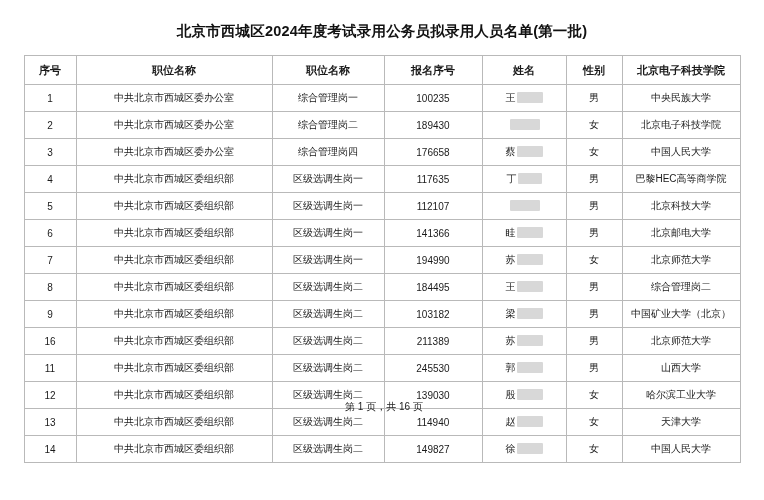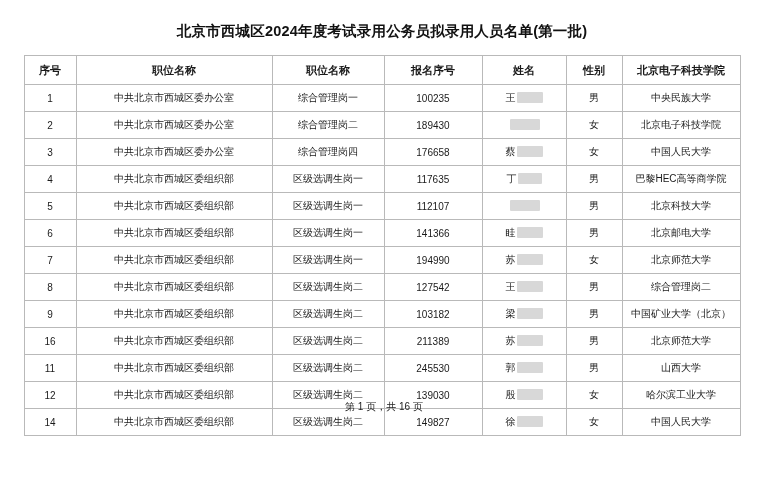--- a/index.html
+++ b/index.html
@@ -183,21 +183,21 @@
           <td>区级选调生岗一</td>
           <td>194990</td>
           <td class="name-cell"><span class="name-inner"><span>苏</span><span class="name-mask" style="width: 26px;"></span></span></td>
           <td>女</td>
           <td>北京师范大学</td>
         </tr>
         <tr>
           <td>8</td>
           <td>中共北京市西城区委组织部</td>
           <td>区级选调生岗二</td>
-          <td>127542</td>
+          <td>184495</td>
           <td class="name-cell"><span class="name-inner"><span>王</span><span class="name-mask" style="width: 26px;"></span></span></td>
           <td>男</td>
           <td>综合管理岗二</td>
         </tr>
         <tr>
           <td>9</td>
           <td>中共北京市西城区委组织部</td>
           <td>区级选调生岗二</td>
           <td>103182</td>
           <td class="name-cell"><span class="name-inner"><span>梁</span><span class="name-mask" style="width: 26px;"></span></span></td>
@@ -225,20 +225,29 @@
         <tr>
           <td>12</td>
           <td>中共北京市西城区委组织部</td>
           <td>区级选调生岗二</td>
           <td>139030</td>
           <td class="name-cell"><span class="name-inner"><span>殷</span><span class="name-mask" style="width: 26px;"></span></span></td>
           <td>女</td>
           <td>哈尔滨工业大学</td>
         </tr>
         <tr>
+          <td>13</td>
+          <td>中共北京市西城区委组织部</td>
+          <td>区级选调生岗二</td>
+          <td>114940</td>
+          <td class="name-cell"><span class="name-inner"><span>赵</span><span class="name-mask" style="width: 26px;"></span></span></td>
+          <td>女</td>
+          <td>天津大学</td>
+        </tr>
+        <tr>
           <td>14</td>
           <td>中共北京市西城区委组织部</td>
           <td>区级选调生岗二</td>
           <td>149827</td>
           <td class="name-cell"><span class="name-inner"><span>徐</span><span class="name-mask" style="width: 26px;"></span></span></td>
           <td>女</td>
           <td>中国人民大学</td>
         </tr>
       </tbody>
   </table>

